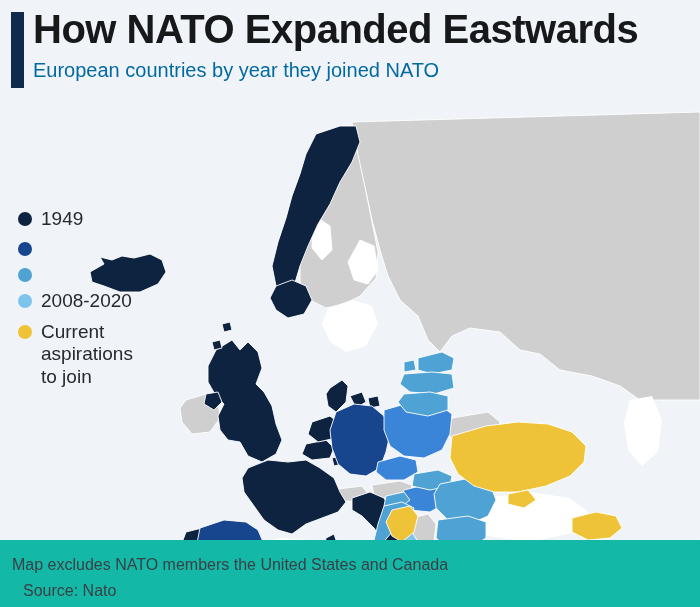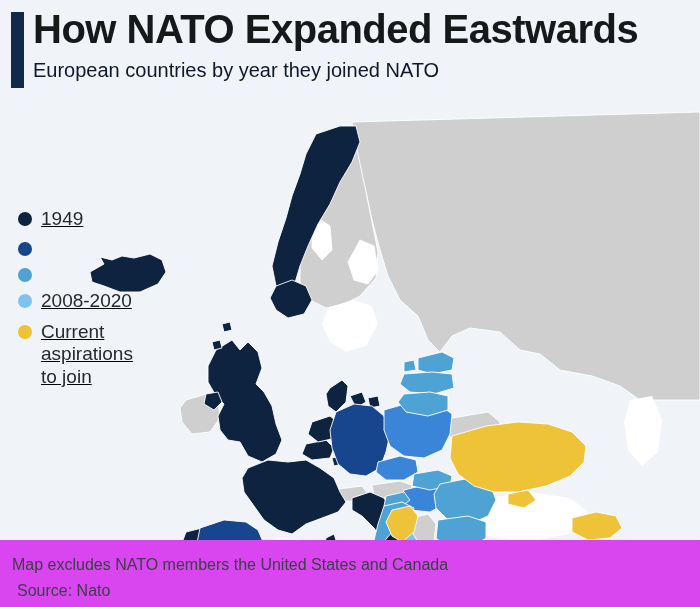--- a/index.html
+++ b/index.html
@@ -17,42 +17,42 @@
     position:absolute;left:11px;top:12px;width:13px;height:76px;
     background:#102a4c;
   }
   .title{
     position:absolute;left:33px;top:7px;
     font-size:40px;font-weight:bold;color:#16181a;
     letter-spacing:-0.5px;white-space:nowrap;line-height:1.1;
   }
   .subtitle{
     position:absolute;left:33px;top:59px;
-    font-size:20px;color:#0f172a;white-space:nowrap;
+    font-size:20px;color:#0369a1;white-space:nowrap;
   }
 
   
   .map-wrap{position:absolute;left:0;top:100px;width:700px;height:440px;overflow:hidden;background:#f0f4f8;}
   .map-wrap svg{display:block;}
 
   
   .legend{position:absolute;left:18px;top:208px;z-index:5;}
-  .legend-row{display:flex;align-items:flex-start;margin-bottom:8px;text-decoration:underline;}
+  .legend-row{display:flex;align-items:flex-start;margin-bottom:8px;}
   .legend-dot{
     width:14px;height:14px;border-radius:50%;
     flex:0 0 14px;margin-top:4px;margin-right:9px;
   }
   .legend-label{
     font-size:19px;color:#26292e;line-height:1.18;white-space:pre-line;
   }
 
   
-  .footer{position:absolute;left:0;top:540px;width:700px;height:67px;background:#d946ef;}
+  .footer{position:absolute;left:0;top:540px;width:700px;height:67px;background:#14b8a6;}
   .footer-note{position:absolute;left:12px;top:16px;font-size:16px;color:#3b4046;white-space:nowrap;}
-  .footer-source{position:absolute;left:17px;top:42px;font-size:16px;color:#3b4046;white-space:nowrap;}
+  .footer-source{position:absolute;left:23px;top:42px;font-size:16px;color:#3b4046;white-space:nowrap;}
 </style>
 </head>
 <body>
 
 <div id="root">
 
   <div class="header">
     <div class="accent-bar"></div>
     <div class="title">How NATO Expanded Eastwards</div>
     <div class="subtitle">European countries by year they joined NATO</div>

